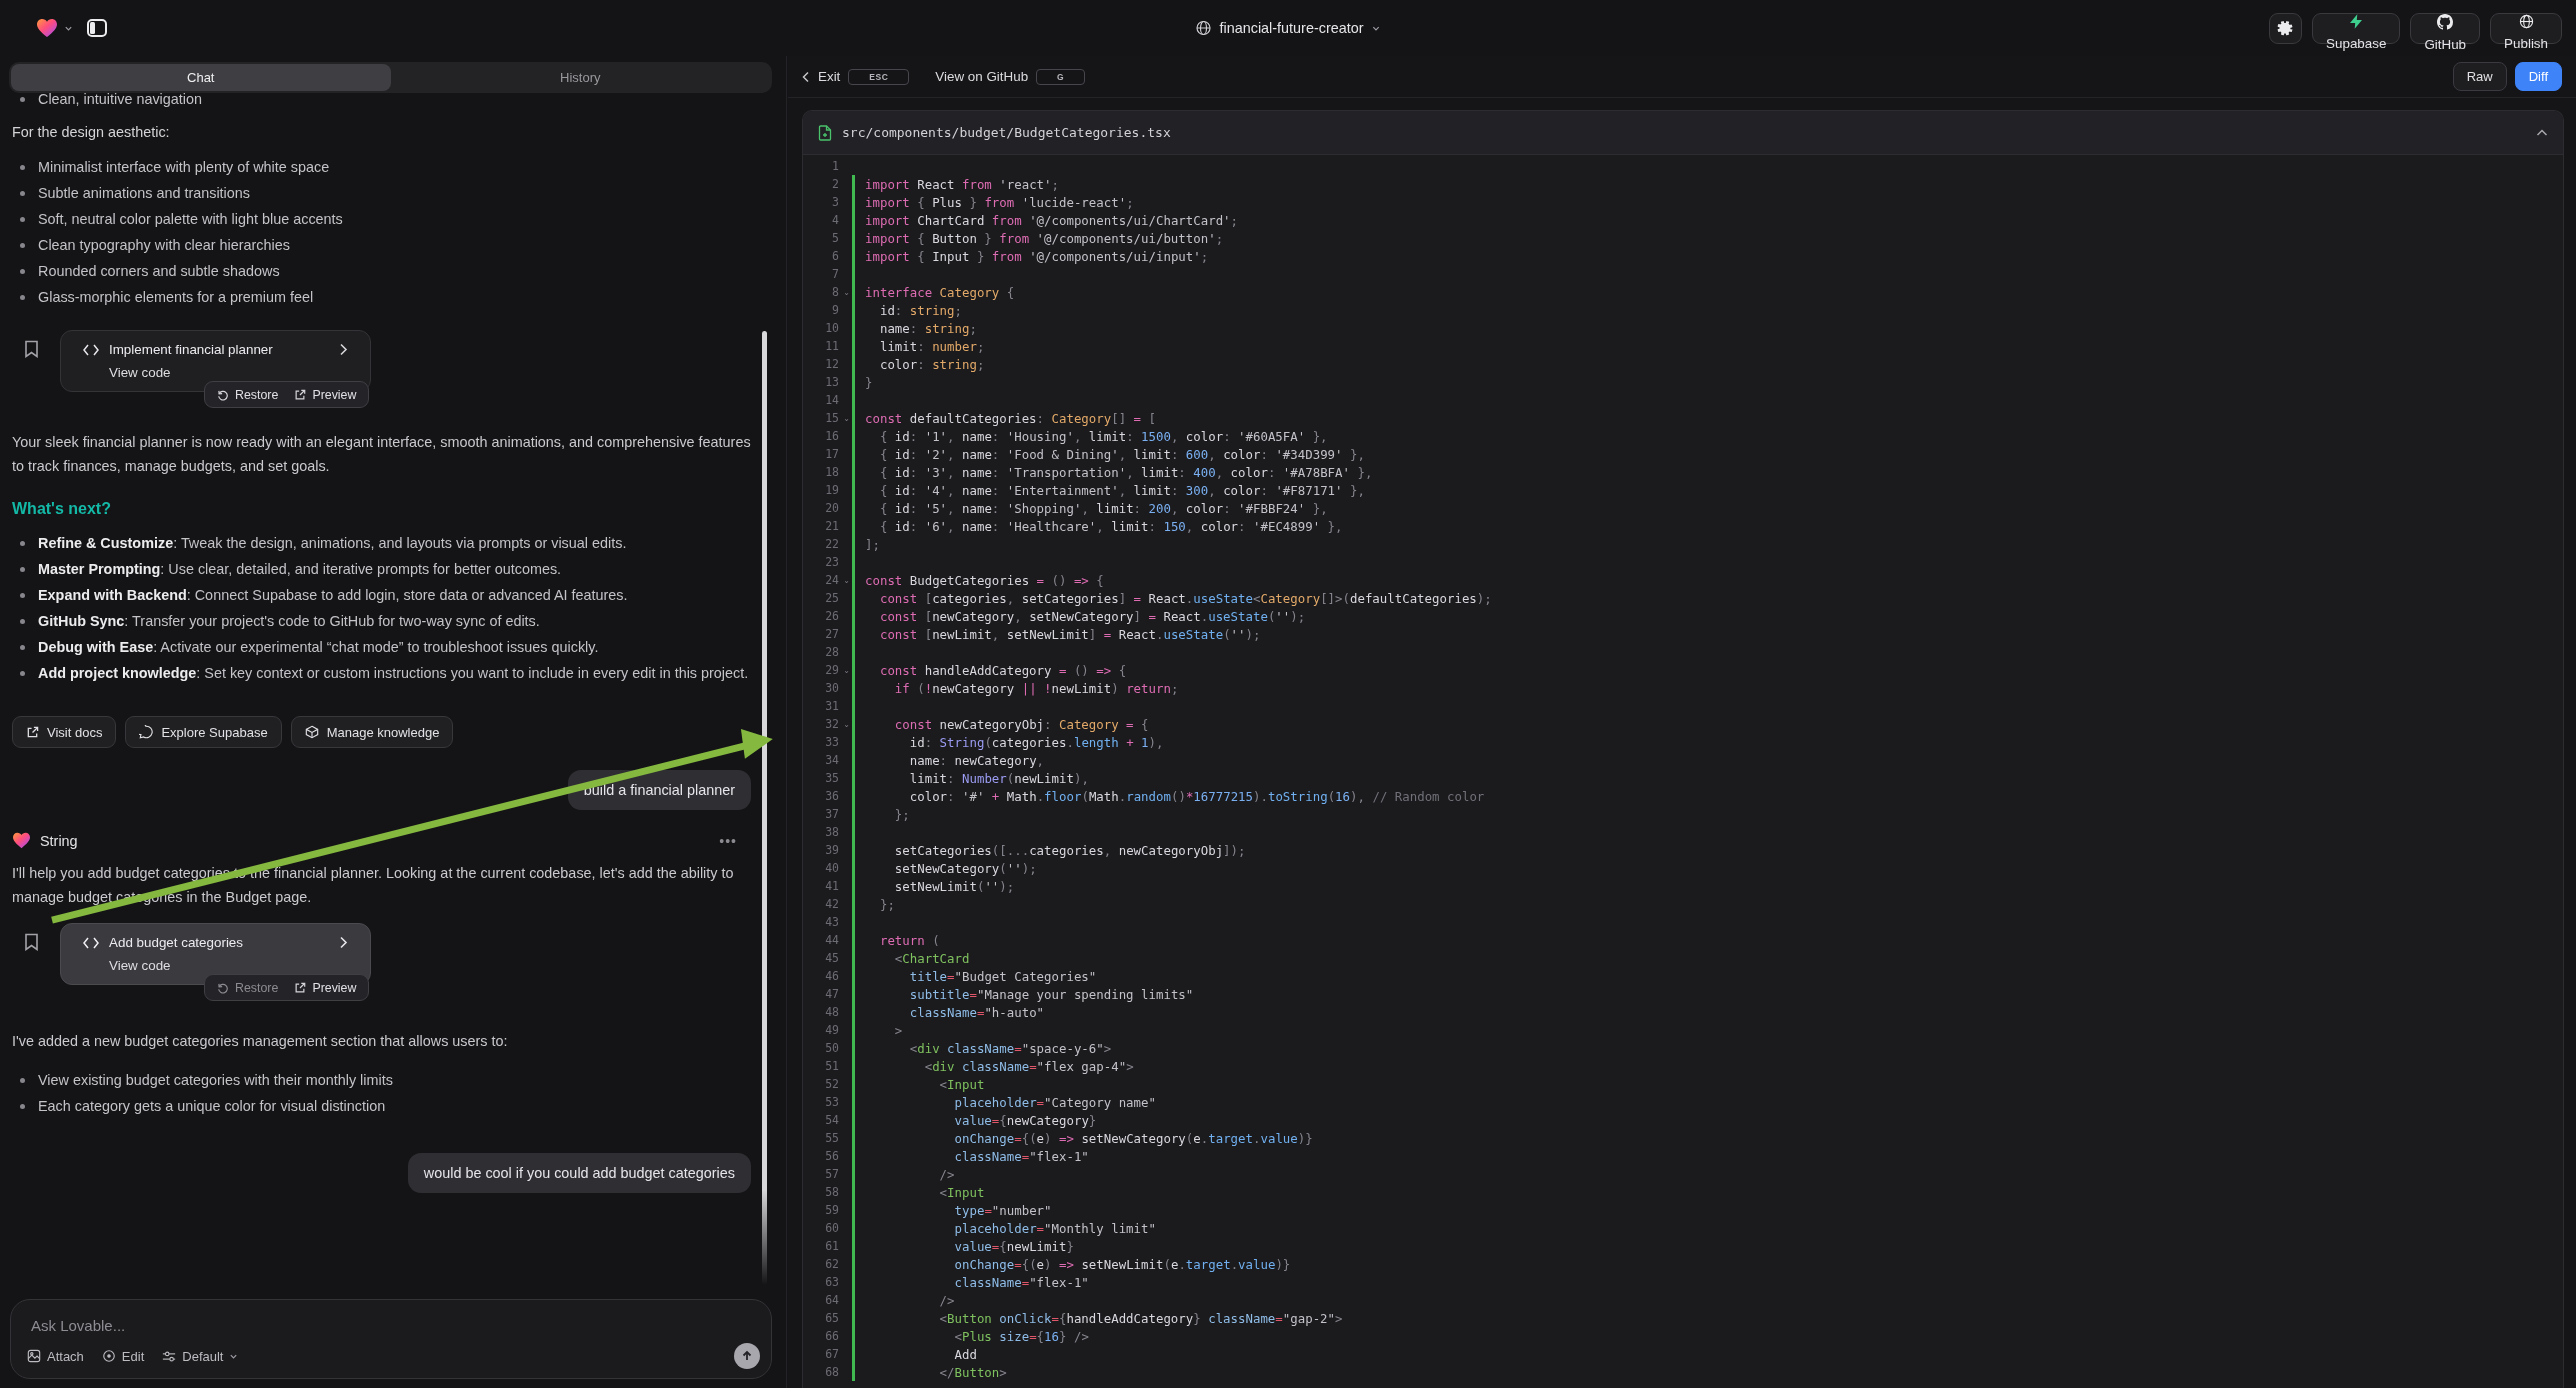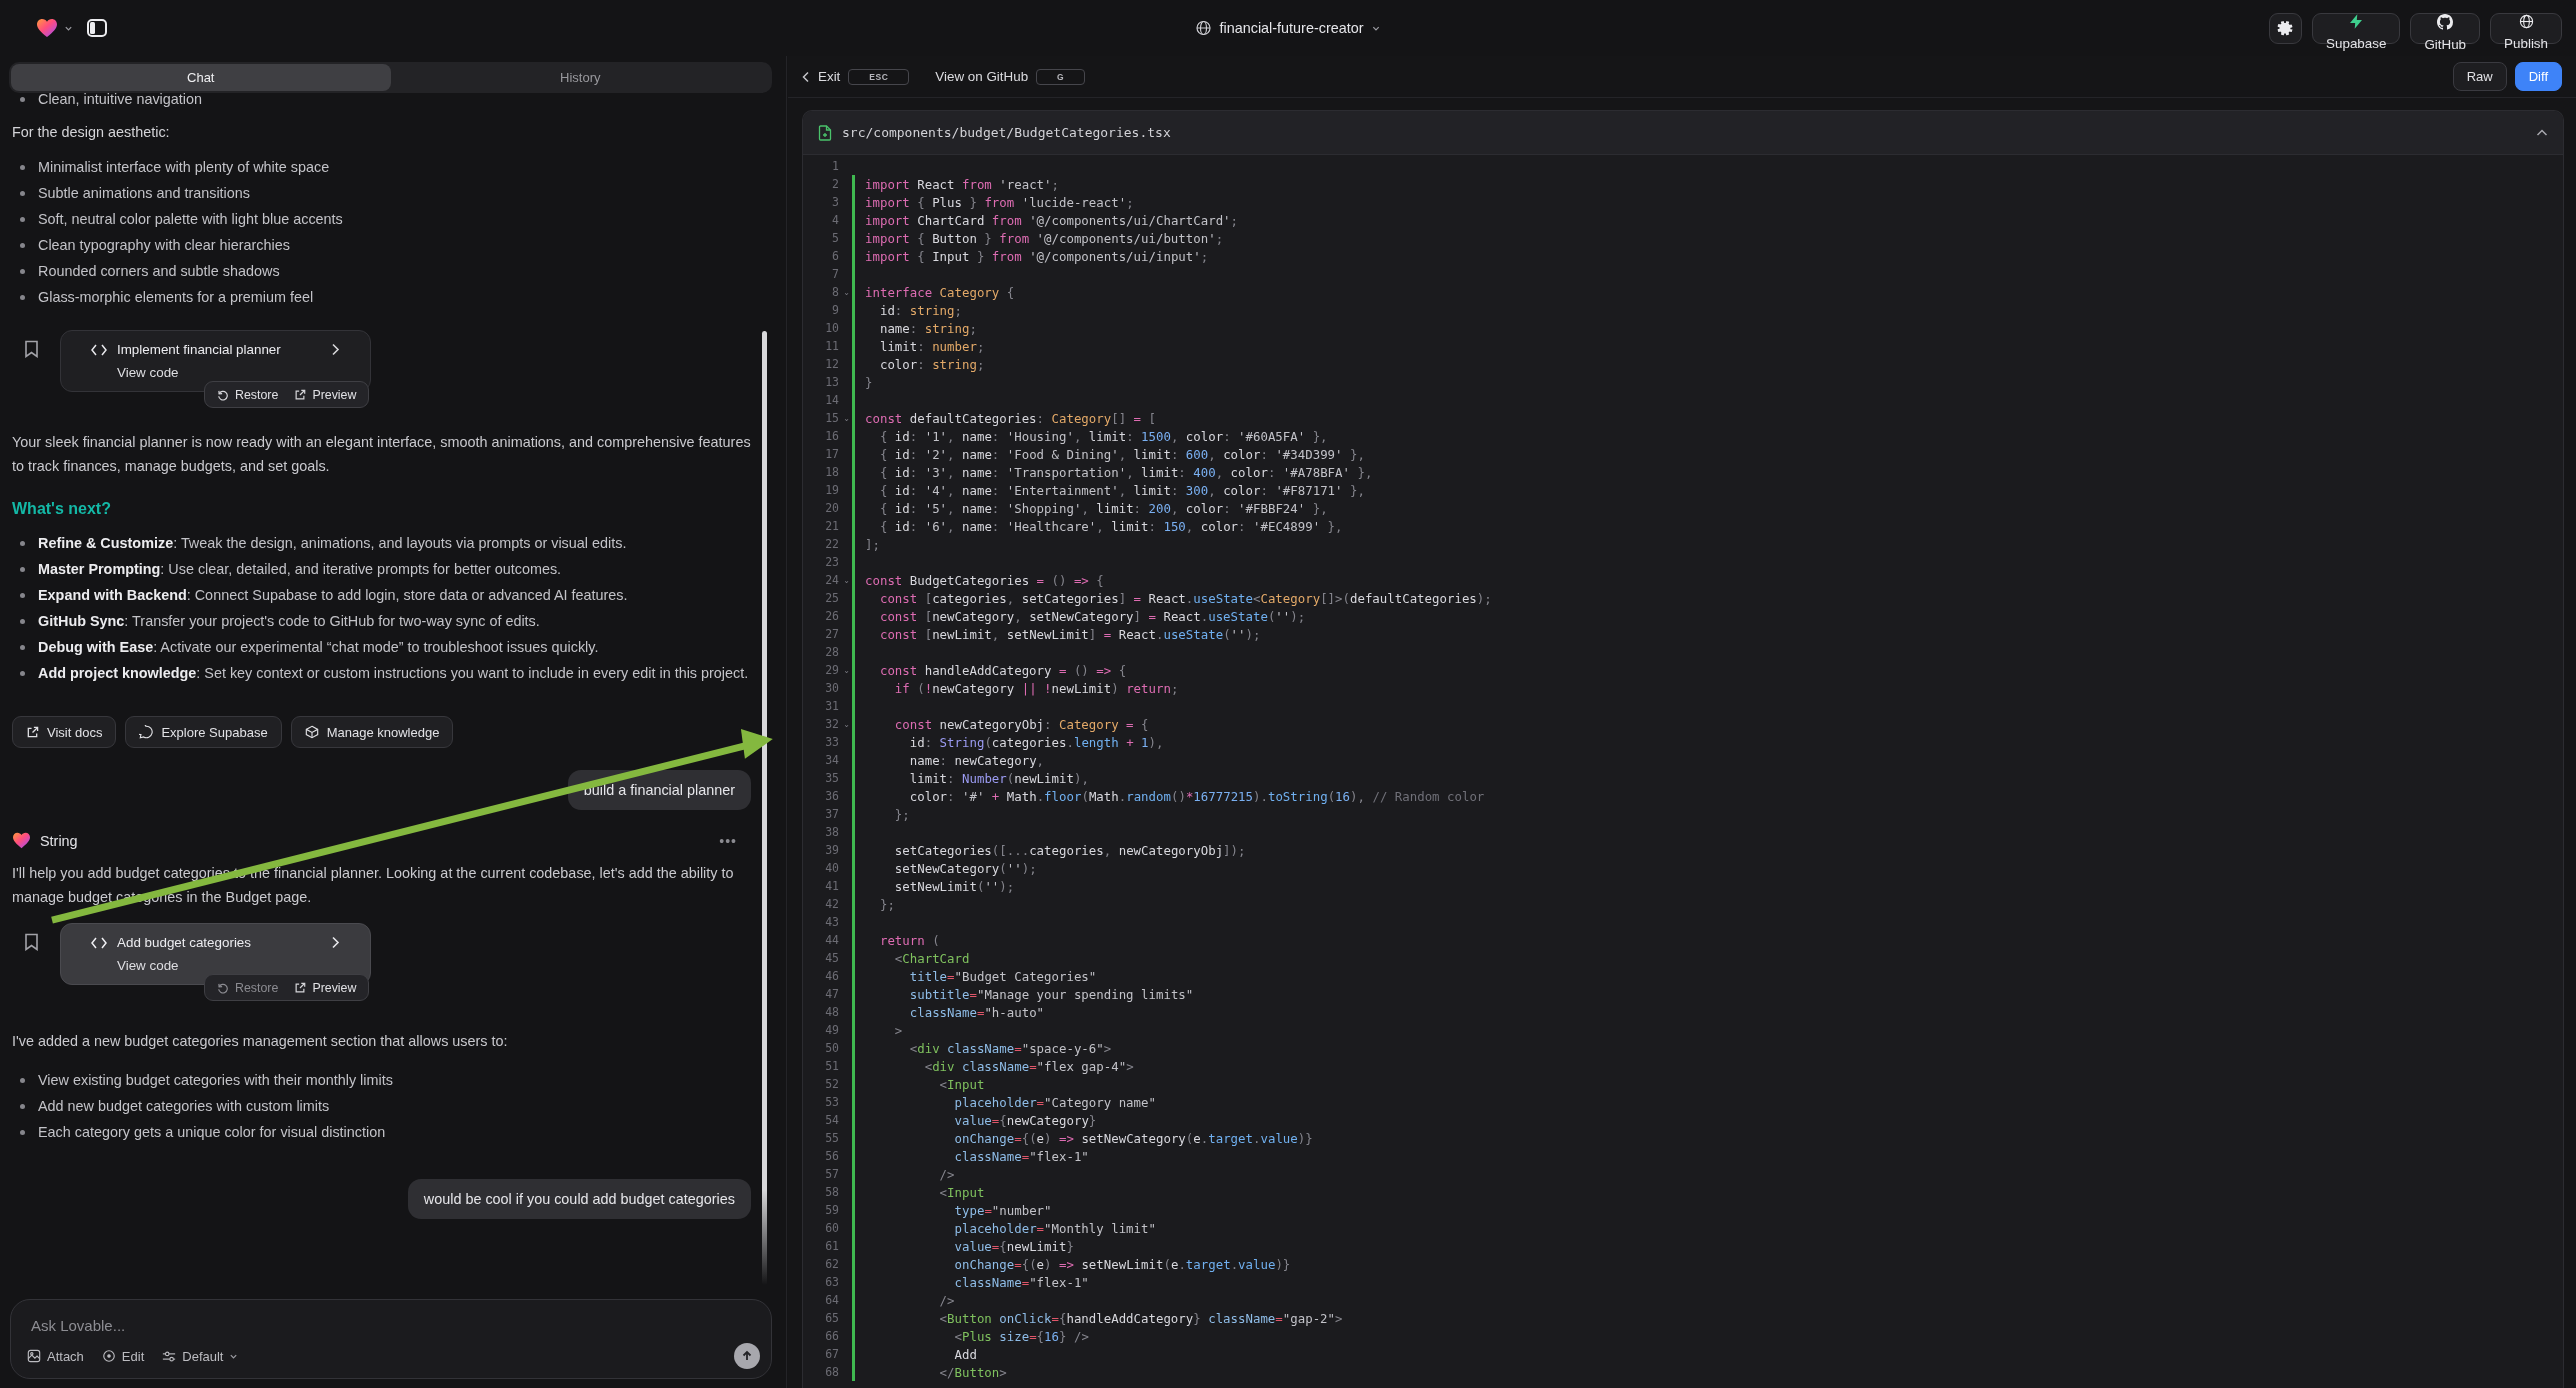--- a/index.html
+++ b/index.html
@@ -32,21 +32,21 @@
   #chat-content { position:absolute; left:12px; top:30px; width:739px; }
   .para { font-size:14.4px; line-height:24px; color:#c9c9ce; }
   .h-plain { font-size:14.4px; color:#d4d4d8; }
   .h-bold { font-size:16px; font-weight:bold; color:#14b8a6; }
   .li-row { display:flex; line-height:26px; font-size:14.4px; color:#c3c3c8; }
   .li-row .dot { width:5px; height:5px; border-radius:50%; background:#86868c; margin:11px 13px 0 8px; flex:none; }
   .li-text b { color:#ececef; font-weight:bold; }
 
   .msg-card-wrap { position:relative; width:311px; margin-left:48px; }
   .bookmark { position:absolute; left:-36px; top:10px; }
-  .msg-card { background:#1f1f22; border:1px solid #333338; border-radius:12px; padding:11px 30px; }
+  .msg-card { background:#1f1f22; border:1px solid #333338; border-radius:12px; padding:11px 22px; }
   .msg-card.sel { background:#3b3b3f; border-color:#4a4a4f; }
   .mc-row1 { display:flex; align-items:center; gap:10px; }
   .mc-title { font-size:13.4px; color:#ececf0; flex:1; }
   .mc-view { font-size:13.4px; color:#dedee2; margin:8px 0 0 26px; }
   .mc-pill { position:absolute; left:144px; bottom:-16px; height:27px; background:#242428;
     border:1px solid #3f3f44; border-radius:9px; display:flex; align-items:center; gap:16px;
     padding:0 12px; font-size:12.4px; color:#e0e0e4; white-space:nowrap; }
   .mc-pill .dim { color:#8b8b91; }
   .pill-item { display:flex; align-items:center; gap:6px; }
 
@@ -389,24 +389,20 @@
       </div>
 
       <div class="para mb14">I've added a new budget categories management section that allows users to:</div>
       <div class="mb34">
           <div class="li-row">
             <span class="dot"></span>
             <span class="li-text">View existing budget categories with their monthly limits</span>
           </div>
           <div class="li-row">
             <span class="dot"></span>
-            <span class="li-text">Add new budget categories with custom limits</span>
-          </div>
-          <div class="li-row">
-            <span class="dot"></span>
             <span class="li-text">Each category gets a unique color for visual distinction</span>
           </div>
         </div>
 
       <div class="bubble">would be cool if you could add budget categories</div>
     </div>
 
     <div id="chat-scrollbar"></div>
 
     <svg id="arrow-overlay" viewBox="0 0 790 1338">

